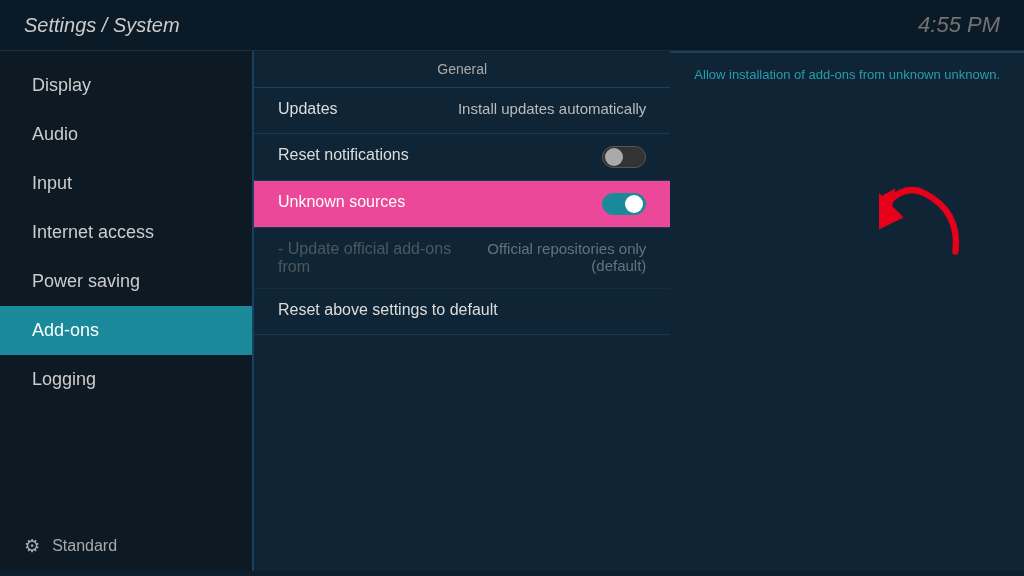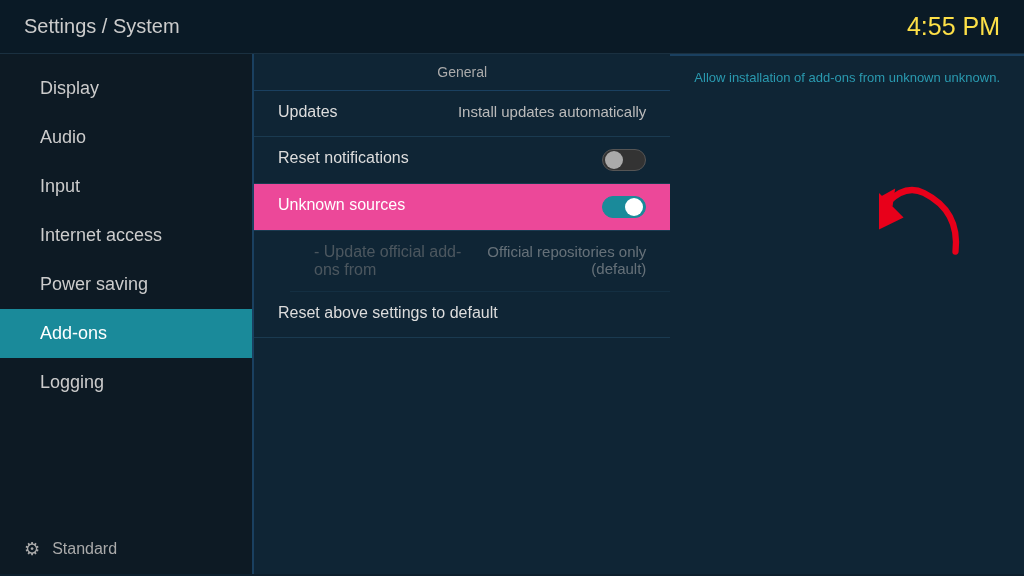--- a/index.html
+++ b/index.html
@@ -21,46 +21,48 @@
       align-items: center;
       padding: 12px 24px;
       background: #0a1a26;
       border-bottom: 1px solid #1a3040;
     }
 
     .header-title {
       font-size: 20px;
       font-weight: 300;
       color: #ccc;
+      font-style: italic;
     }
 
     .header-time {
-      font-size: 25px;
-      font-weight: 300;
-      color: #fde047;
+      font-size: 22px;
+      font-weight: 300;
+      color: #737373;
+      font-style: italic;
     }
 
     
     .main {
       display: flex;
       height: calc(576px - 56px);
     }
 
     
     .sidebar {
       width: 252px;
       background: #0d1a24;
       display: flex;
       flex-direction: column;
       padding-top: 10px;
       flex-shrink: 0;
     }
 
     .sidebar-item {
-      padding: 14px 40px;
+      padding: 14px 32px;
       font-size: 18px;
       font-weight: 300;
       color: #ccc;
       cursor: pointer;
     }
 
     .sidebar-item.active {
       background: #1a8a9a;
       color: #fff;
     }
@@ -112,21 +114,20 @@
       border-bottom: 1px solid #1a3a50;
       min-height: 46px;
     }
 
     .setting-row.active-row {
       background: #ec4899;
     }
 
     .setting-row.disabled-row {
       opacity: 0.5;
-      margin-left: 36px;
     }
 
     .setting-label {
       font-size: 16px;
       color: #ddd;
       font-weight: 300;
     }
 
     .setting-row.active-row .setting-label {
       color: #fff;

